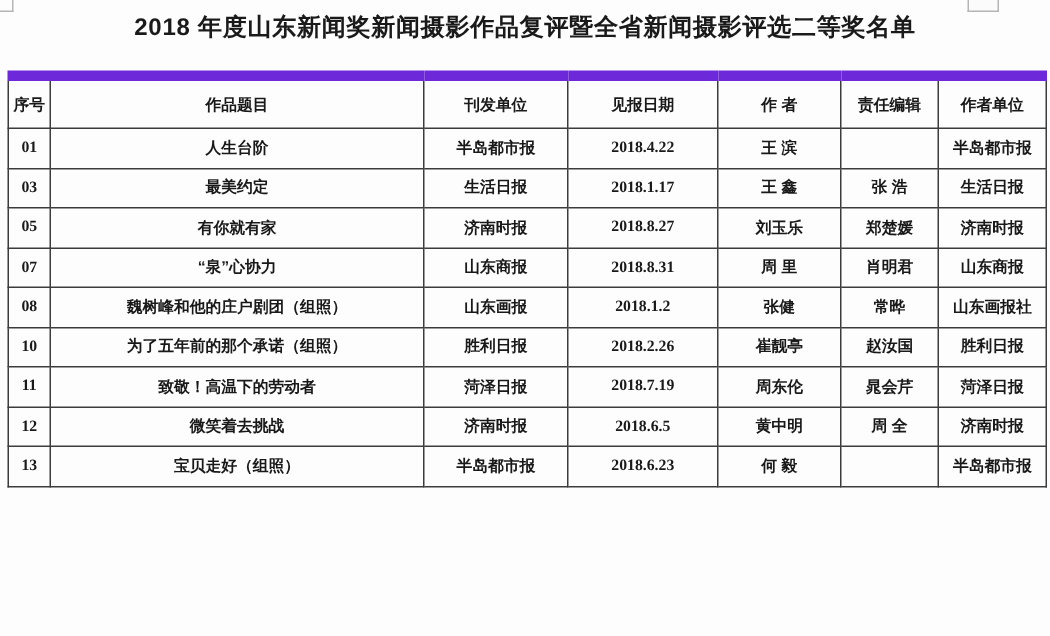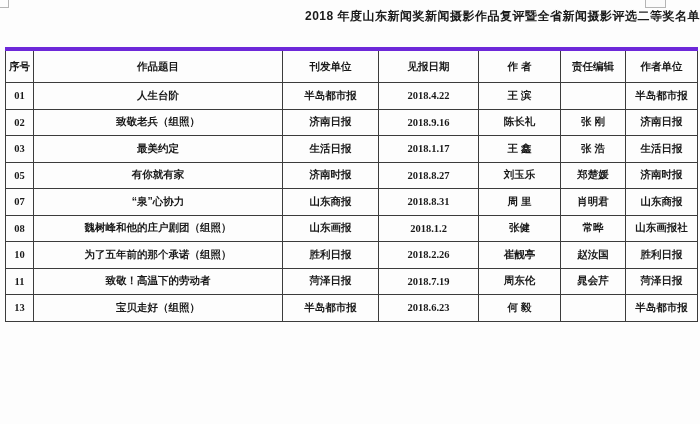--- a/index.html
+++ b/index.html
@@ -15,22 +15,22 @@
     position: relative;
     width: 700px;
     height: 424px;
     background: #fdfdfd;
   }
   .doc-title {
     position: absolute;
     top: 8px;
     left: 0;
     width: 100%;
-    text-align: right;
-    font-size: 12px;
+    text-align: center;
+    font-size: 16px;
     font-weight: bold;
     color: #1a1a1a;
     letter-spacing: 0.5px;
   }
   table.award-table {
     position: absolute;
     left: 5px;
     top: 47px;
     width: 692px;
     border-collapse: collapse;
@@ -43,21 +43,21 @@
     vertical-align: middle;
     font-size: 10.5px;
     font-weight: bold;
     color: #191919;
     padding: 0 2px;
     overflow: hidden;
     white-space: nowrap;
   }
   table.award-table th {
     height: 31px;
-    border-top: 4px solid #6d28d9;
+    border-top: 7px solid #6d28d9;
   }
   table.award-table td {
     height: 25.5px;
   }
   td.num-cell, td.date-cell {
     font-family: "Liberation Serif", serif;
     font-size: 11px;
   }
   
   .corner-mark-left {
@@ -116,29 +116,20 @@
         <tr>
       <td class="num-cell">01</td>
       <td class="title-cell">人生台阶</td>
       <td>半岛都市报</td>
       <td class="date-cell">2018.4.22</td>
       <td>王  滨</td>
       <td></td>
       <td>半岛都市报</td>
     </tr>
         <tr>
-      <td class="num-cell">02</td>
-      <td class="title-cell">致敬老兵（组照）</td>
-      <td>济南日报</td>
-      <td class="date-cell">2018.9.16</td>
-      <td>陈长礼</td>
-      <td>张  刚</td>
-      <td>济南日报</td>
-    </tr>
-        <tr>
       <td class="num-cell">03</td>
       <td class="title-cell">最美约定</td>
       <td>生活日报</td>
       <td class="date-cell">2018.1.17</td>
       <td>王  鑫</td>
       <td>张  浩</td>
       <td>生活日报</td>
     </tr>
         <tr>
       <td class="num-cell">05</td>
@@ -179,20 +170,29 @@
         <tr>
       <td class="num-cell">11</td>
       <td class="title-cell">致敬！高温下的劳动者</td>
       <td>菏泽日报</td>
       <td class="date-cell">2018.7.19</td>
       <td>周东伦</td>
       <td>晁会芹</td>
       <td>菏泽日报</td>
     </tr>
         <tr>
+      <td class="num-cell">12</td>
+      <td class="title-cell">微笑着去挑战</td>
+      <td>济南时报</td>
+      <td class="date-cell">2018.6.5</td>
+      <td>黄中明</td>
+      <td>周  全</td>
+      <td>济南时报</td>
+    </tr>
+        <tr>
       <td class="num-cell">13</td>
       <td class="title-cell">宝贝走好（组照）</td>
       <td>半岛都市报</td>
       <td class="date-cell">2018.6.23</td>
       <td>何  毅</td>
       <td></td>
       <td>半岛都市报</td>
     </tr>
       </tbody>
   </table>

